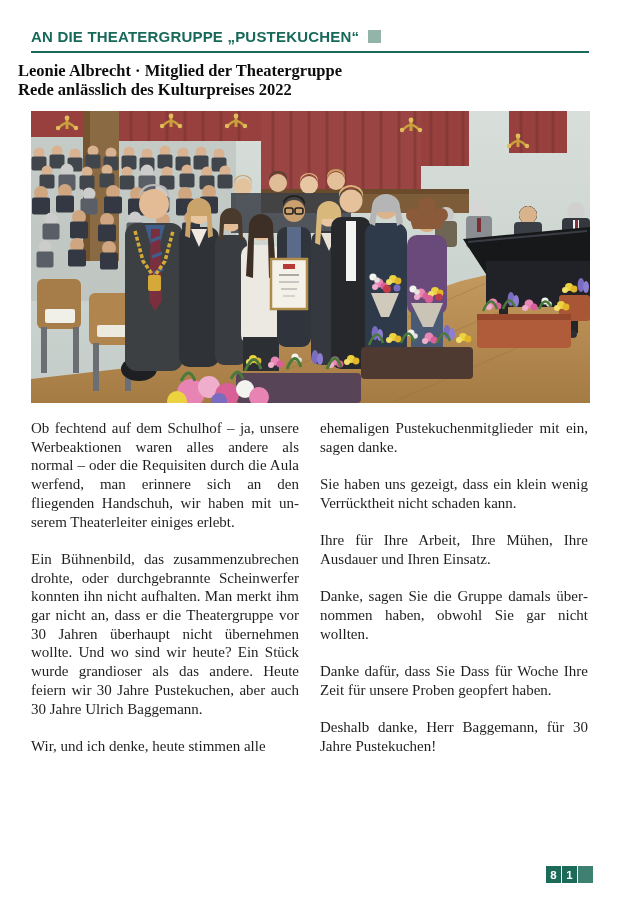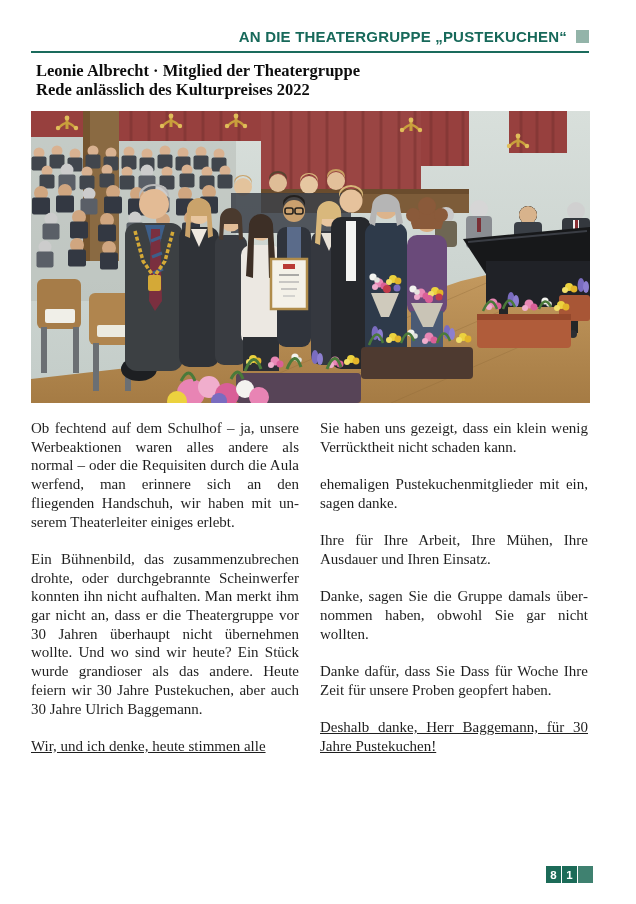--- a/index.html
+++ b/index.html
@@ -6,33 +6,33 @@
   body{
     width:636px;height:904px;background:#ffffff;overflow:hidden;
     font-family:"Liberation Serif",serif;color:#1f1f1f;
     -webkit-font-smoothing:antialiased;
   }
   .page{position:relative;width:636px;height:904px;background:#fff;}
 
   
   .kicker-row{
     position:absolute;left:31px;right:47px;top:27px;height:18px;
-    display:flex;justify-content:flex-end;align-items:center;gap:9px;
+    display:flex;align-items:center;gap:9px;
   }
   .kicker{
     font-family:"Liberation Sans",sans-serif;font-weight:bold;
     font-size:15px;letter-spacing:.2px;color:#17695a;white-space:nowrap;
   }
   .kicker-square{width:13px;height:13px;background:#93b4a9;flex:0 0 auto;}
   .kicker-rule{
     position:absolute;left:31px;right:47px;top:51px;height:2px;background:#1a6b5c;
   }
 
   
-  .title-block{position:absolute;left:36px;top:61px;width:558px;}
+  .title-block{position:absolute;left:18px;top:61px;width:558px;}
   .title-line{
     font-weight:bold;font-size:16.5px;line-height:19px;color:#0d0d0d;
   }
 
   
   .photo{
     position:absolute;left:31px;top:111px;width:559px;height:292px;overflow:hidden;
   }
   .photo svg{display:block;}
 
@@ -40,21 +40,21 @@
   .columns{
     position:absolute;left:31px;top:419px;width:558px;
     display:flex;gap:21px;
     text-align:justify;
   }
   .col{width:268px;flex:0 0 268px;}
   .col p{
     margin:0 0 18.7px 0;
     font-size:15px;line-height:18.7px;
   }
-  .col p:last-child{margin-bottom:12px;text-decoration:underline;}
+  .col p:last-child{margin-bottom:12px;}
 
   
   .pager{
     position:absolute;right:43px;bottom:21px;height:17px;
     display:flex;gap:1px;
   }
   .pager .pg{
     width:15px;height:17px;background:#1c6b58;color:#ffffff;
     font-family:"Liberation Sans",sans-serif;font-weight:bold;font-size:11.5px;
     display:flex;align-items:center;justify-content:center;
@@ -417,22 +417,22 @@
     </svg>
   </div>
 
   <div class="columns">
     <div class="col">
       <p>Ob fechtend auf dem Schulhof – ja, unse­re Werbeaktionen waren alles andere als normal – oder die Requisiten durch die Aula werfend, man erinnere sich an den fliegenden Handschuh, wir haben mit un­serem Theaterleiter einiges erlebt.</p>
       <p>Ein Bühnenbild, das zusammenzu­brechen drohte, oder durchgebrannte Scheinwerfer konnten ihn nicht aufhal­ten. Man merkt ihm gar nicht an, dass er die Theatergruppe vor 30 Jahren über­haupt nicht übernehmen wollte. Und wo sind wir heute? Ein Stück wurde grandi­oser als das andere. Heute feiern wir 30 Jahre Pustekuchen, aber auch 30 Jahre Ulrich Baggemann.</p>
       <p>Wir, und ich denke, heute stimmen alle</p>
     </div>
     <div class="col">
+      <p>ehemaligen Pustekuchenmitglieder mit ein, sagen danke.</p>
       <p>Sie haben uns gezeigt, dass ein klein we­nig Verrücktheit nicht schaden kann.</p>
-      <p>ehemaligen Pustekuchenmitglieder mit ein, sagen danke.</p>
       <p>Ihre für Ihre Arbeit, Ihre Mühen, Ihre Ausdauer und Ihren Einsatz.</p>
       <p>Danke, sagen Sie die Gruppe damals über­nommen haben, obwohl Sie gar nicht wollten.</p>
       <p>Danke dafür, dass Sie Dass für Woche Ihre Zeit für unsere Proben geopfert ha­ben.</p>
       <p>Deshalb danke, Herr Baggemann, für 30 Jahre Pustekuchen!</p>
     </div>
   </div>
 
   <div class="pager">
     <span class="pg">8</span>
     <span class="pg">1</span>

